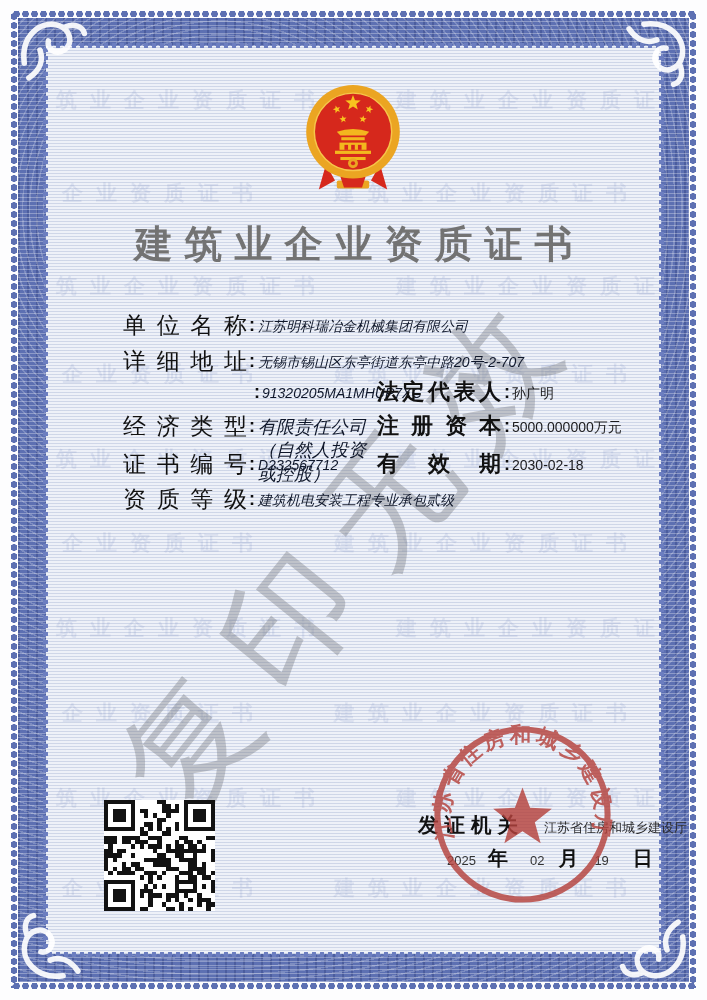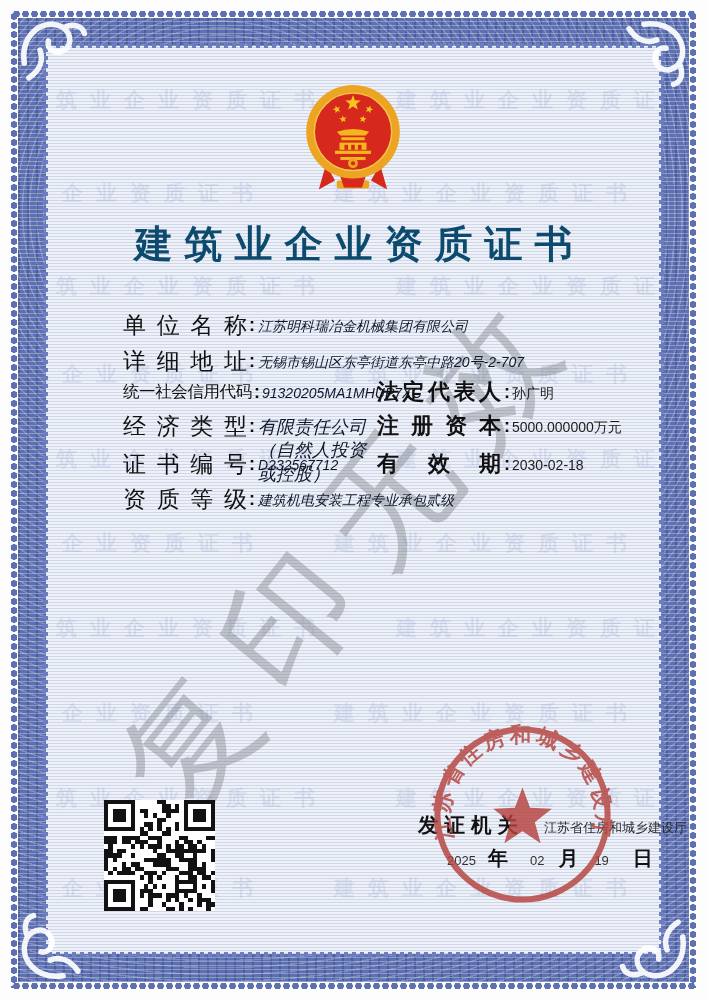--- a/index.html
+++ b/index.html
@@ -62,21 +62,21 @@
   .watermark{
     position:absolute;left:-20px;top:462px;width:740px;z-index:4;text-align:center;
     font-size:128px;font-weight:500;letter-spacing:30px;color:rgba(116,118,124,.38);
     transform:rotate(-51deg);pointer-events:none;
   }
   
   .emblem{position:absolute;left:299px;top:76px;width:108px;height:126px;z-index:5;}
   
   .title{
     position:absolute;left:0;right:0;top:219px;z-index:5;text-align:center;
-    font-size:38px;font-weight:900;letter-spacing:12px;color:#0c4a6e;text-indent:12px;
+    font-size:38px;font-weight:900;letter-spacing:12px;color:#737373;text-indent:12px;
   }
   
   .fields{position:absolute;left:123px;top:303px;width:480px;height:230px;z-index:5;color:#0e0e0f;}
   .frow{position:absolute;left:0;width:480px;height:34px;}
   .lab{position:absolute;left:0;top:0;width:124px;font-size:23px;font-weight:400;
     text-align:justify;text-align-last:justify;color:#111;}
   .lab.narrowfit{font-size:16.5px;letter-spacing:-0.4px;top:4px;text-align:left;text-align-last:left;width:130px;white-space:nowrap;}
   .col{position:absolute;left:126px;top:5px;font-size:18px;font-weight:900;}
   .val{position:absolute;left:135px;top:8px;font-size:14px;color:#0f172a;white-space:nowrap;font-style:italic;}
   .lab2{position:absolute;left:254px;top:0;width:124px;font-size:22px;font-weight:900;
@@ -206,21 +206,20 @@
       <span class="lab">单位名称</span>
         <span class="col">:</span>
         <span class="val">江苏明科瑞冶金机械集团有限公司</span>
     </div>
     <div class="frow r2">
       <span class="lab">详细地址</span>
         <span class="col">:</span>
         <span class="val">无锡市锡山区东亭街道东亭中路20号-2-707</span>
     </div>
     <div class="frow r3">
-      <span class="lab narrowfit">统一社会信用代码</span>
         <span class="col" style="left:131px">:</span>
         <span class="val" style="left:139px">91320205MA1MHUP7XC</span>
       <span class="lab2">法定代表人</span>
         <span class="col2">:</span>
         <span class="val2">孙广明</span>
     </div>
     <div class="frow r4" style="height:44px">
       <span class="lab">经济类型</span>
         <span class="col">:</span>
         <span class="val wrap">有限责任公司（自然人投资或控股）</span>

